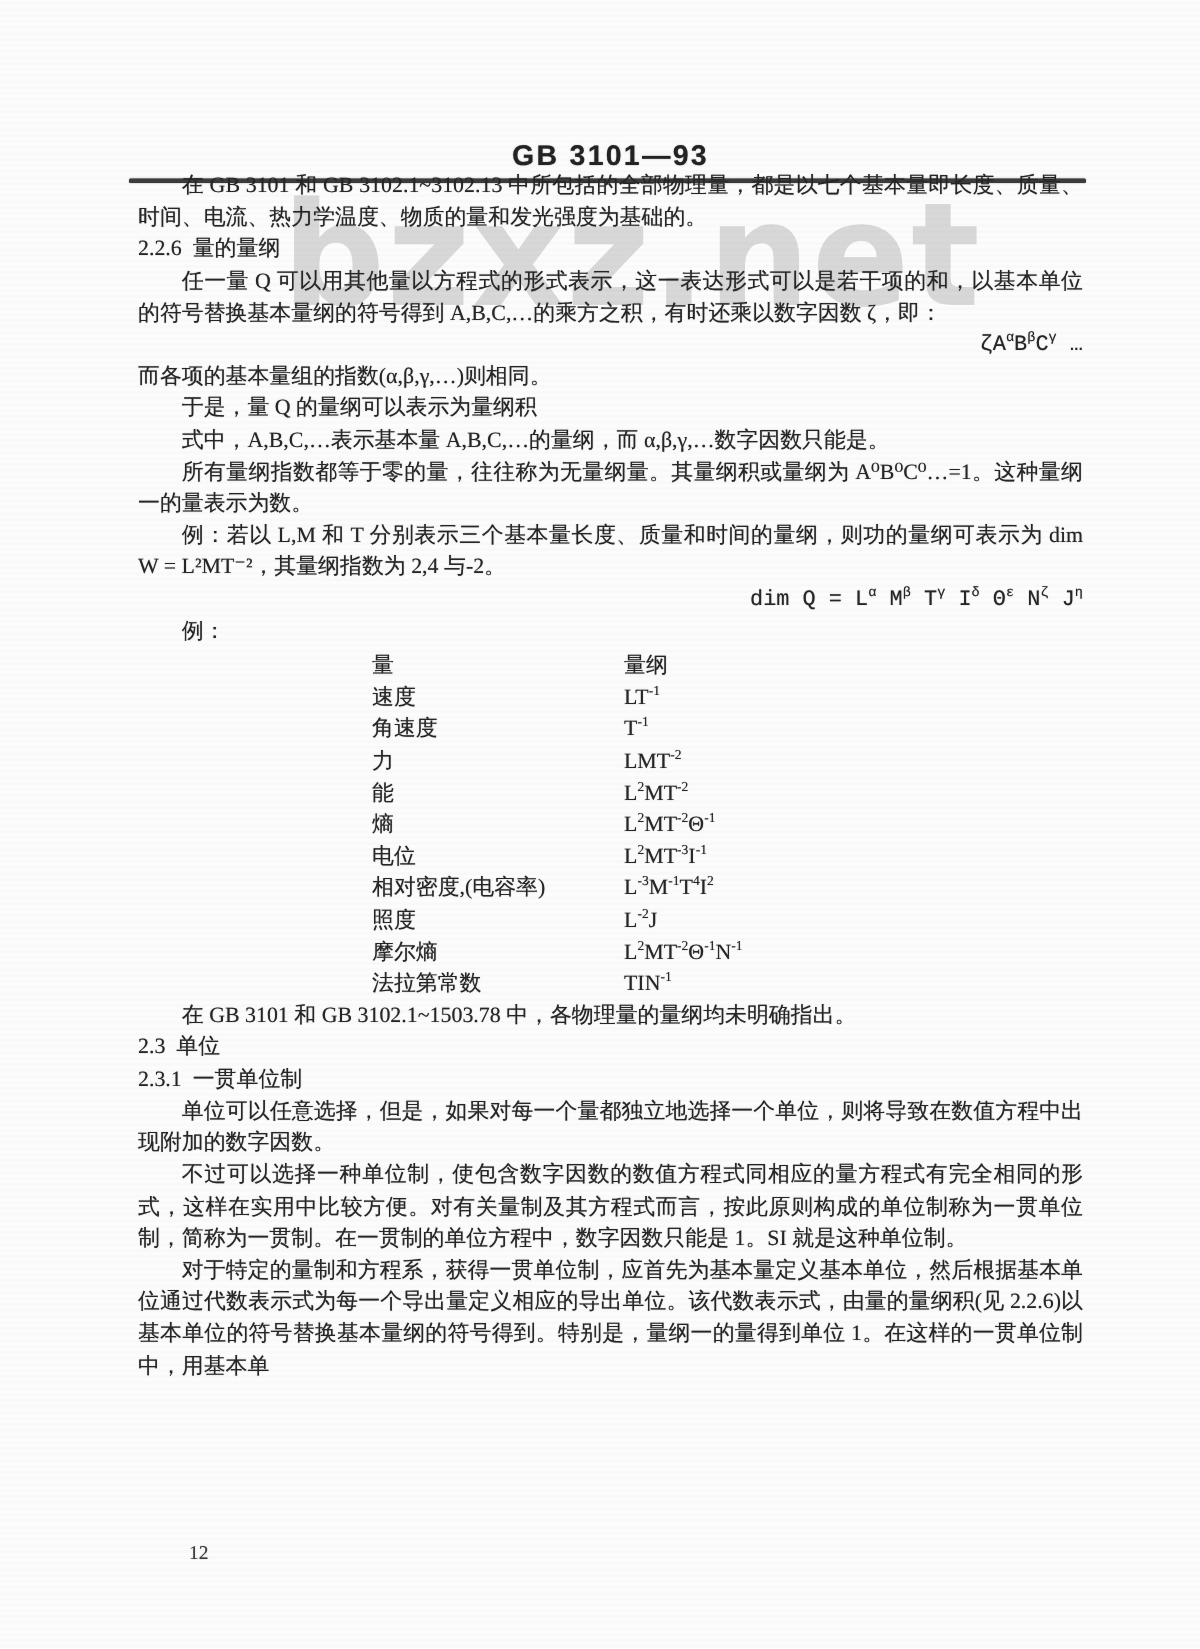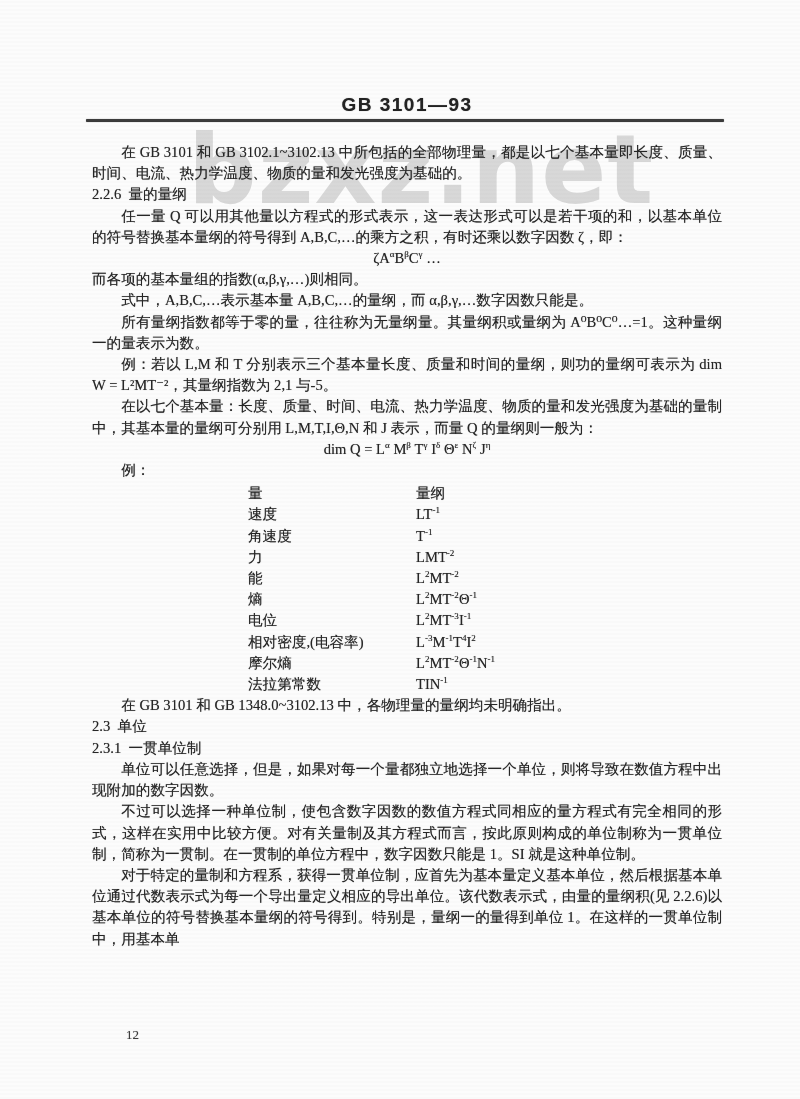--- a/index.html
+++ b/index.html
@@ -33,32 +33,32 @@
   .watermark{
     position:absolute;top:122px;left:188px;
     font-family:"DejaVu Sans","Liberation Sans",sans-serif;
     font-weight:bold;font-size:96px;line-height:1;
     color:rgba(148,148,148,0.35);
     letter-spacing:1px;
     z-index:0;
     user-select:none;
   }
   .content{
-    position:absolute;top:142px;left:92px;width:630px;
+    position:absolute;top:114px;left:92px;width:630px;
     font-size:14.6px;line-height:21.2px;
     text-align:justify;
     z-index:1;
     text-shadow:0 0 0.7px rgba(35,35,35,0.55);
   }
   .content p{margin:0;}
   .indent{text-indent:2em;}
   .sec-heading{margin:2px 0;font-family:Liberation Serif, serif;}
   .formula{
-    text-align:center;text-indent:0;
-    font-family:Liberation Serif, serif;
+    text-align:right;text-indent:0;
+    font-family:Liberation Mono, monospace;
   }
   sup{font-size:0.62em;line-height:0;vertical-align:super;letter-spacing:0;}
   .dim-table{margin:2px 0 0 156px;}
   .trow{white-space:nowrap;}
   .trow .c1{display:inline-block;width:168px;}
   .trow .c2{display:inline-block;}
   .page-number{
     position:absolute;top:1027px;left:126px;
     font-size:13px;color:#3c3c3c;
     text-shadow:0 0 0.7px rgba(35,35,35,0.5);
@@ -73,43 +73,44 @@
 
   <div class="doc-header">GB 3101—93</div>
   <div class="header-rule"></div>
 
   <div class="content">
     <p class="indent">在 GB 3101 和 GB 3102.1~3102.13 中所包括的全部物理量，都是以七个基本量即长度、质量、时间、电流、热力学温度、物质的量和发光强度为基础的。</p>
     <p class="sec-heading">2.2.6&nbsp;&nbsp;量的量纲</p>
     <p class="indent">任一量 Q 可以用其他量以方程式的形式表示，这一表达形式可以是若干项的和，以基本单位的符号替换基本量纲的符号得到 A,B,C,…的乘方之积，有时还乘以数字因数 ζ，即：</p>
     <p class="formula">ζA<sup>α</sup>B<sup>β</sup>C<sup>γ</sup> …</p>
     <p>而各项的基本量组的指数(α,β,γ,…)则相同。</p>
+    <p class="indent">于是，量 Q 的量纲可以表示为量纲积</p>
     <p class="indent">式中，A,B,C,…表示基本量 A,B,C,…的量纲，而 α,β,γ,…数字因数只能是。</p>
     <p class="indent">所有量纲指数都等于零的量，往往称为无量纲量。其量纲积或量纲为 A⁰B⁰C⁰…=1。这种量纲一的量表示为数。</p>
-    <p class="indent">例：若以 L,M 和 T 分别表示三个基本量长度、质量和时间的量纲，则功的量纲可表示为 dim W = L²MT⁻²，其量纲指数为 2,1 与-5。</p>
-    <p class="indent">在以七个基本量：长度、质量、时间、电流、热力学温度、物质的量和发光强度为基础的量制中，其基本量的量纲可分别用 L,M,T,I,Θ,N 和 J 表示，而量 Q 的量纲则一般为：</p>
+    <p class="indent">例：若以 L,M 和 T 分别表示三个基本量长度、质量和时间的量纲，则功的量纲可表示为 dim W = L²MT⁻²，其量纲指数为 2,4 与-2。</p>
     <p class="formula">dim Q = L<sup>α</sup> M<sup>β</sup> T<sup>γ</sup> I<sup>δ</sup> Θ<sup>ε</sup> N<sup>ζ</sup> J<sup>η</sup></p>
     <p class="indent">例：</p>
 
     <div class="dim-table">
       <div class="trow">
         <span class="c1">量</span><span class="c2">量纲</span>
       </div>
       <div class="trow"><span class="c1">速度</span><span class="c2">LT<sup>-1</sup></span></div>
       <div class="trow"><span class="c1">角速度</span><span class="c2">T<sup>-1</sup></span></div>
       <div class="trow"><span class="c1">力</span><span class="c2">LMT<sup>-2</sup></span></div>
       <div class="trow"><span class="c1">能</span><span class="c2">L<sup>2</sup>MT<sup>-2</sup></span></div>
       <div class="trow"><span class="c1">熵</span><span class="c2">L<sup>2</sup>MT<sup>-2</sup>Θ<sup>-1</sup></span></div>
       <div class="trow"><span class="c1">电位</span><span class="c2">L<sup>2</sup>MT<sup>-3</sup>I<sup>-1</sup></span></div>
       <div class="trow"><span class="c1">相对密度,(电容率)</span><span class="c2">L<sup>-3</sup>M<sup>-1</sup>T<sup>4</sup>I<sup>2</sup></span></div>
+      <div class="trow"><span class="c1">照度</span><span class="c2">L<sup>-2</sup>J</span></div>
       <div class="trow"><span class="c1">摩尔熵</span><span class="c2">L<sup>2</sup>MT<sup>-2</sup>Θ<sup>-1</sup>N<sup>-1</sup></span></div>
       <div class="trow"><span class="c1">法拉第常数</span><span class="c2">TIN<sup>-1</sup></span></div>
     </div>
 
-    <p class="indent">在 GB 3101 和 GB 1348.0~3102.13 中，各物理量的量纲均未明确指出。</p>
+    <p class="indent">在 GB 3101 和 GB 3102.1~1503.78 中，各物理量的量纲均未明确指出。</p>
     <p class="sec-heading">2.3&nbsp;&nbsp;单位</p>
     <p class="sec-heading">2.3.1&nbsp;&nbsp;一贯单位制</p>
     <p class="indent">单位可以任意选择，但是，如果对每一个量都独立地选择一个单位，则将导致在数值方程中出现附加的数字因数。</p>
     <p class="indent">不过可以选择一种单位制，使包含数字因数的数值方程式同相应的量方程式有完全相同的形式，这样在实用中比较方便。对有关量制及其方程式而言，按此原则构成的单位制称为一贯单位制，简称为一贯制。在一贯制的单位方程中，数字因数只能是 1。SI 就是这种单位制。</p>
     <p class="indent">对于特定的量制和方程系，获得一贯单位制，应首先为基本量定义基本单位，然后根据基本单位通过代数表示式为每一个导出量定义相应的导出单位。该代数表示式，由量的量纲积(见 2.2.6)以基本单位的符号替换基本量纲的符号得到。特别是，量纲一的量得到单位 1。在这样的一贯单位制中，用基本单</p>
   </div>
 
   <div class="page-number">12</div>
 </div>
 

